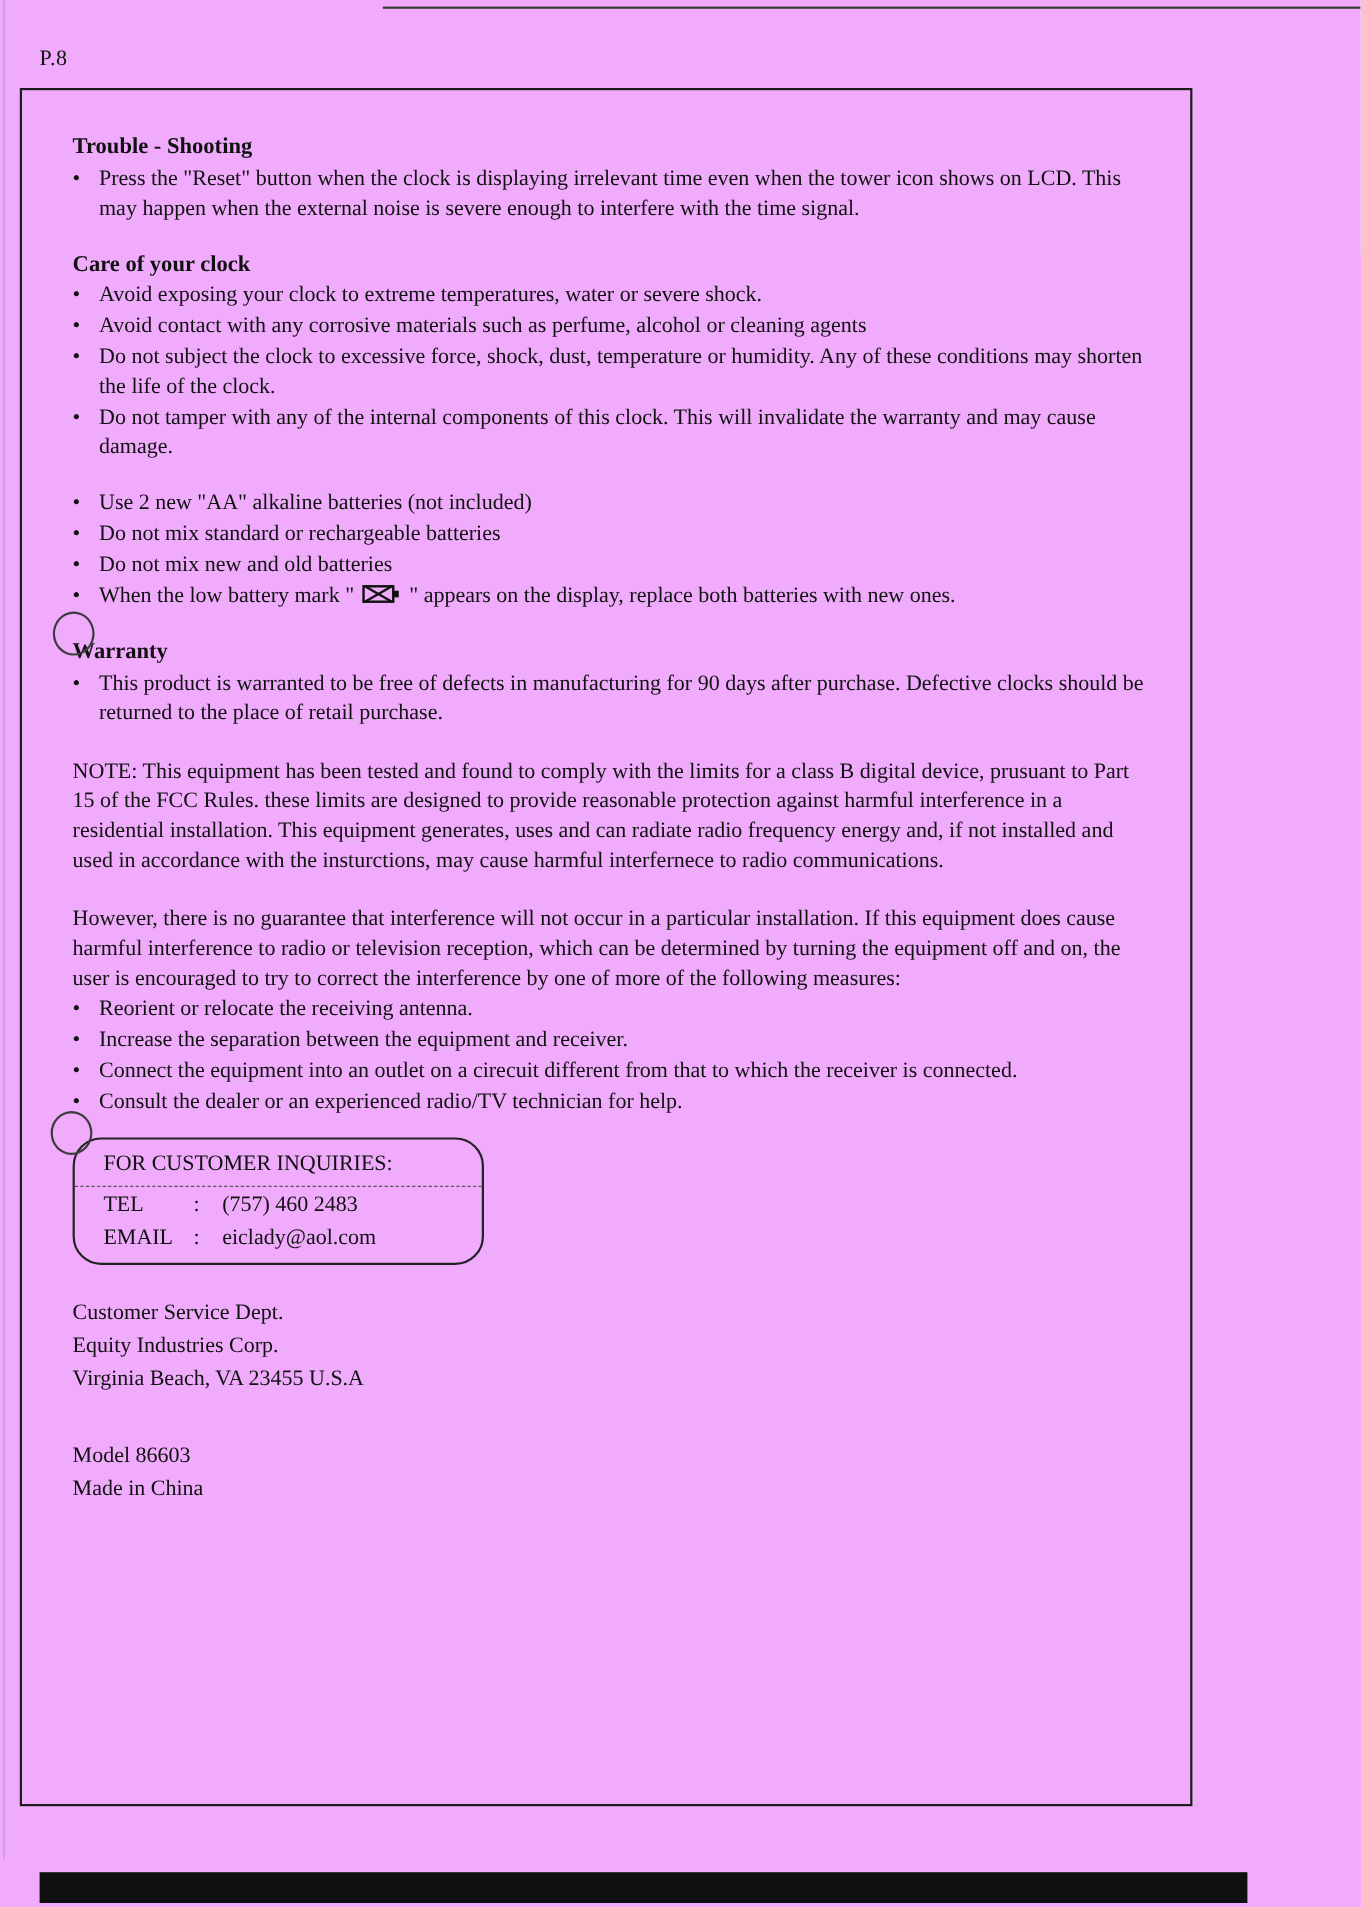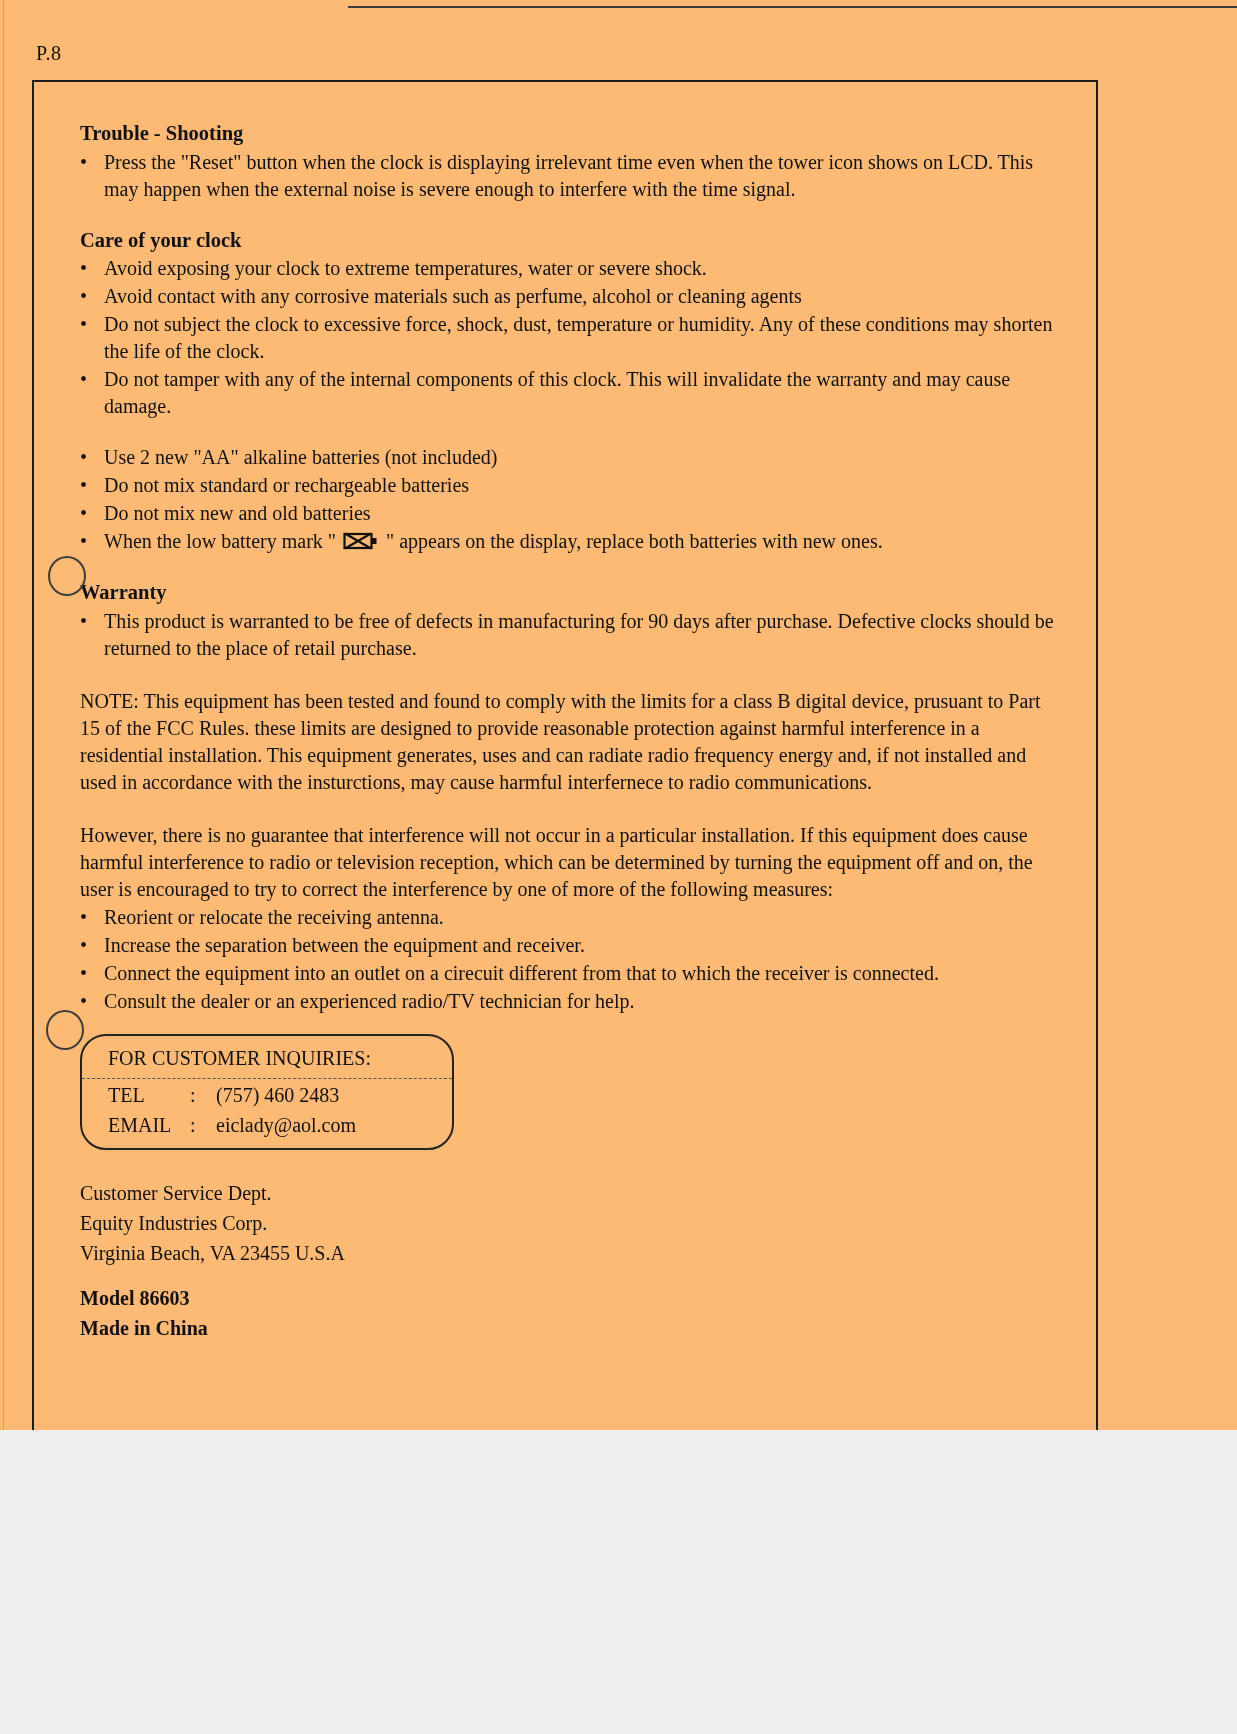--- a/index.html
+++ b/index.html
@@ -5,38 +5,38 @@
   * { box-sizing: border-box; }
   html, body { margin: 0; padding: 0; }
   body {
     width: 1237px; height: 1734px;
     background: #efefed;
     font-family: "Liberation Serif", serif;
     color: #111;
   }
   .page {
     position: relative;
-    width: 1237px; height: 1430px;
-    background: #fdba74;
+    width: 1237px; height: 1734px;
+    background: #f0abfc;
     overflow: hidden;
   }
   .top-scan-line {
     position: absolute; top: 6px; left: 348px; right: 0;
     border-top: 2px solid #3a3a3a;
   }
   .left-scan-line {
     position: absolute; top: 0; left: 3px; height: 1690px;
     border-left: 1.5px solid #8a8a8a; opacity: .55;
   }
   .page-number {
     position: absolute; top: 42px; left: 36px;
     font-size: 20px; letter-spacing: .5px;
   }
   .content-box {
-    position: absolute; top: 80px; left: 32px;
+    position: absolute; top: 80px; left: 18px;
     width: 1066px; height: 1562px;
     border: 2px solid #1c1c1c;
     padding: 38px 34px 0 46px;
     font-size: 20px; line-height: 1.35;
     background: transparent;
   }
   h2.heading {
     font-size: 20.5px; font-weight: bold;
     margin: 0; line-height: 1.35;
   }
@@ -57,21 +57,21 @@
     overflow: hidden;
   }
   .inq-title {
     padding: 2px 10px 6px 26px;
     border-bottom: 1px dashed #555;
   }
   .inq-row { display: flex; padding: 3px 10px 0 26px; }
   .inq-label { width: 82px; }
   .inq-colon { width: 26px; }
   .addr-block { margin-top: 28px; line-height: 1.5; }
-  .model-block { margin-top: 15px; line-height: 1.5; font-weight: bold; }
+  .model-block { margin-top: 40px; line-height: 1.5; }
   .hole {
     position: absolute; width: 38px; height: 40px;
     border: 2.5px solid #3c3c3c; border-radius: 50%;
     background: transparent;
   }
   .hole1 { left: 48px; top: 556px; }
   .hole2 { left: 46px; top: 1010px; }
   .bottom-bar {
     position: absolute; left: 36px; top: 1702px;
     width: 1098px; height: 28px;

